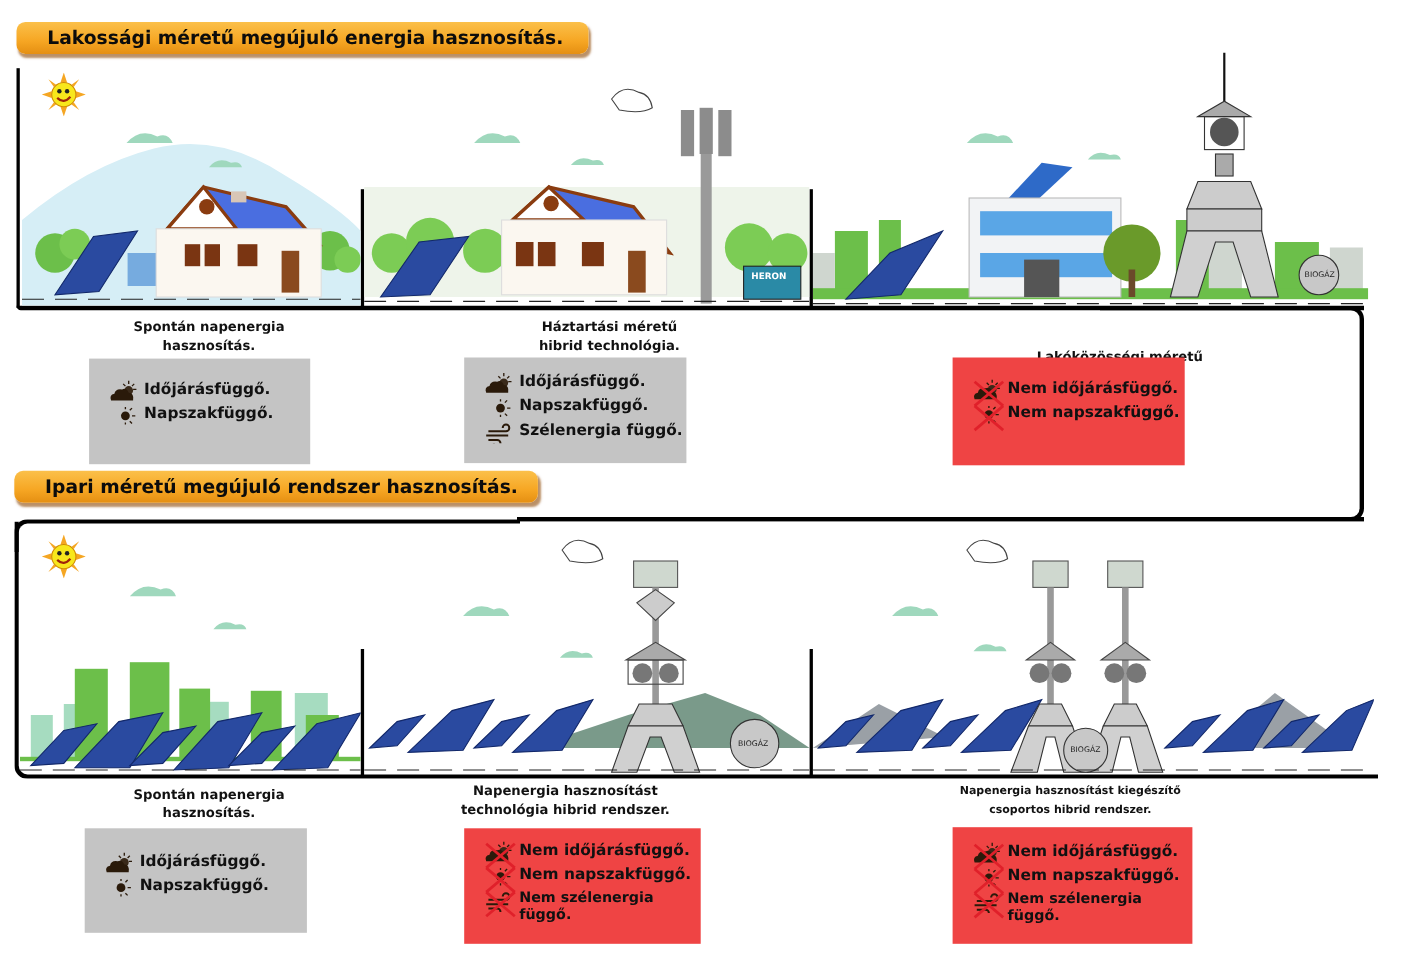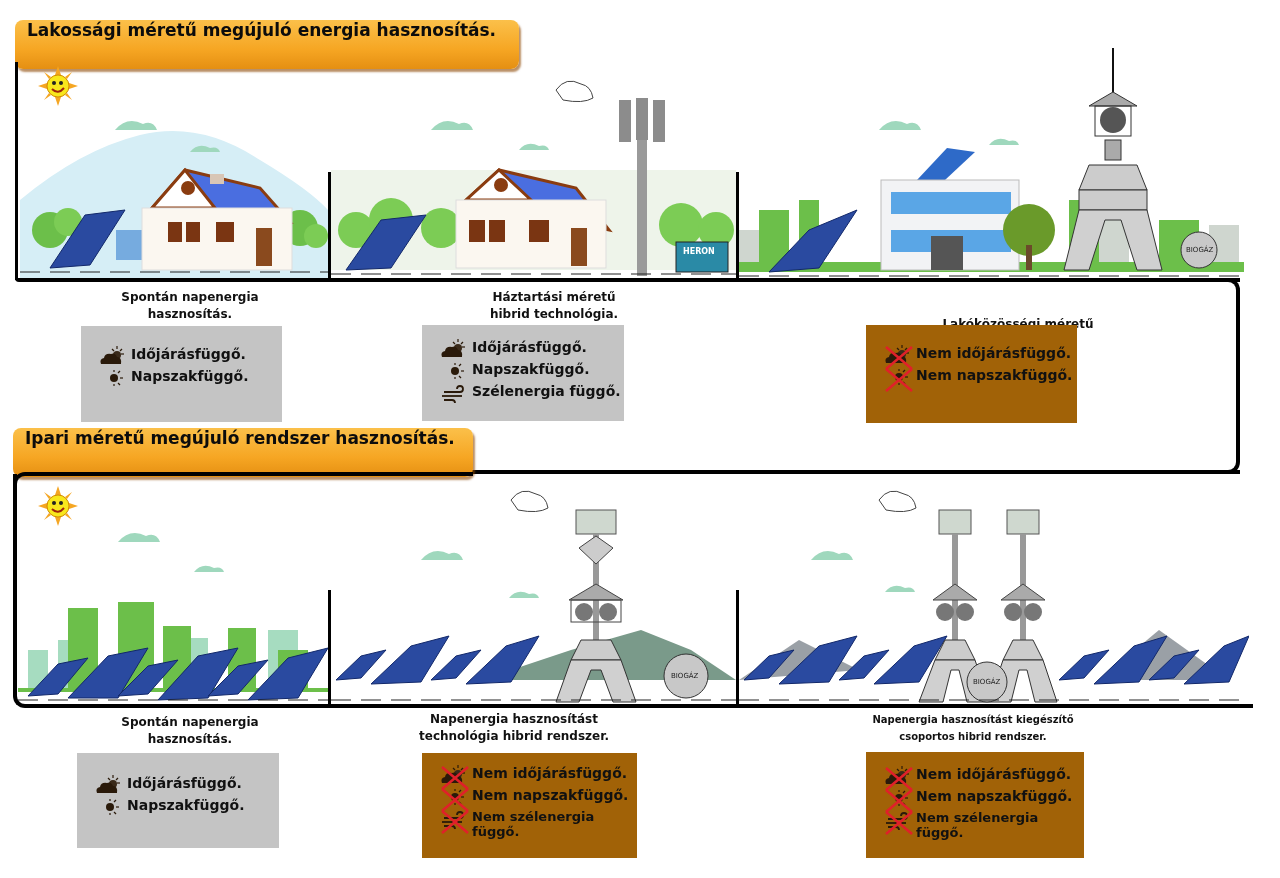--- a/index.html
+++ b/index.html
@@ -1,24 +1,24 @@
 <!DOCTYPE html>
 <html><head>
 <meta charset="utf-8">
 <style>
   html,body{margin:0;padding:0;background:#fff;}
   body{width:1280px;height:878px;position:relative;overflow:hidden;font-family:"DejaVu Sans",sans-serif;color:#111;}
   .abs{position:absolute;}
-  .banner{position:absolute;height:49px;border-radius:8px;background:linear-gradient(#fbc04a,#f6a623 60%,#e58f12);box-shadow:2px 3px 2px rgba(140,70,0,.6);display:flex;padding-left:12px;font-weight:bold;font-size:17px;color:#0c0c0c;}
+  .banner{position:absolute;height:29px;border-radius:8px;background:linear-gradient(#fbc04a,#f6a623 60%,#e58f12);box-shadow:2px 3px 2px rgba(140,70,0,.6);display:flex;align-items:center;padding-left:28px;font-weight:bold;font-size:17px;color:#0c0c0c;}
   .frame-line{position:absolute;background:#000;}
   .scene{position:absolute;overflow:hidden;}
   .caption{position:absolute;text-align:center;font-weight:bold;font-size:12px;line-height:17px;color:#111;}
   .box{position:absolute;padding:14px 0 0 18px;box-sizing:border-box;}
   .box.gray{background:#c4c4c4;}
-  .box.green{background:#a16207;}
+  .box.green{background:#ef4444;}
   .row{display:flex;height:22px;font-size:14px;font-weight:bold;}
   .ic{width:26px;height:20px;position:relative;margin-right:6px;flex:none;}
   .ic svg{position:absolute;left:0;top:0;}
   .xmark{position:absolute;left:-2px;top:-4px;}
 </style>
 </head>
 <body>
 
 <div class="banner" style="left:15px;top:20px;width:492px;">
   <span>Lakossági méretű megújuló energia hasznosítás.</span>

